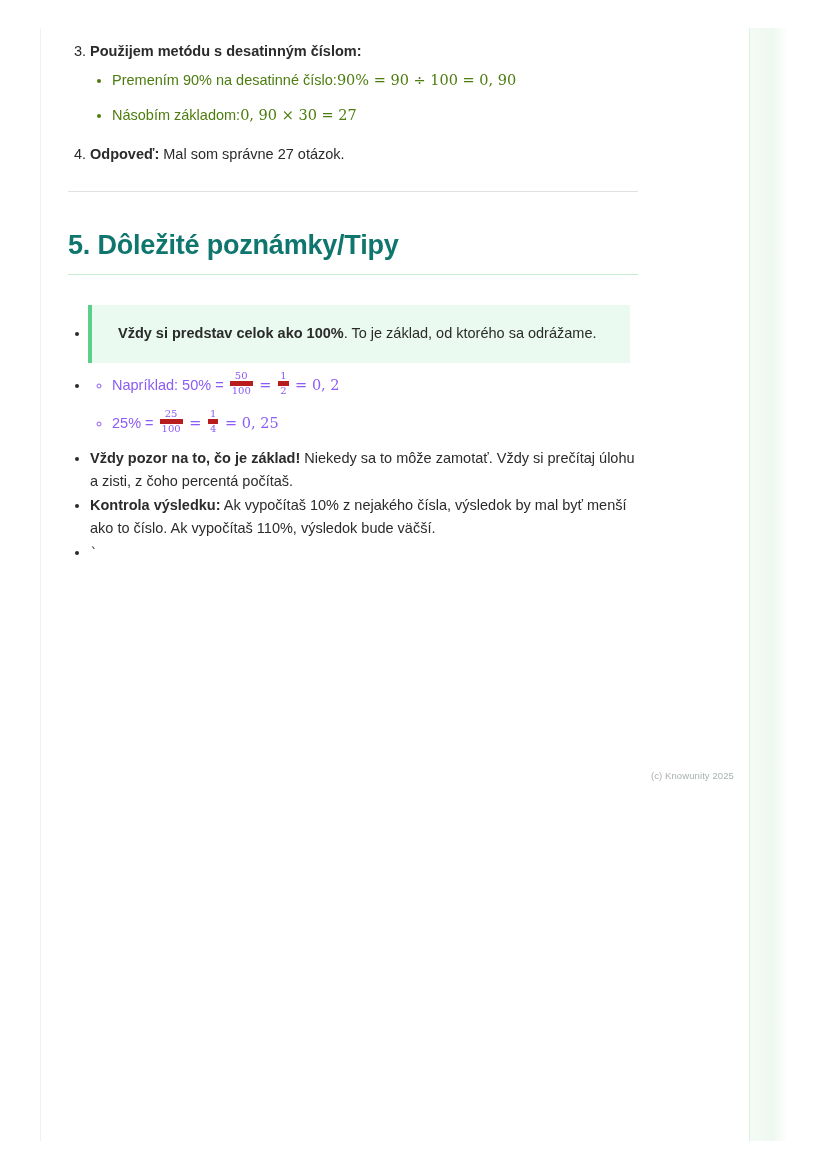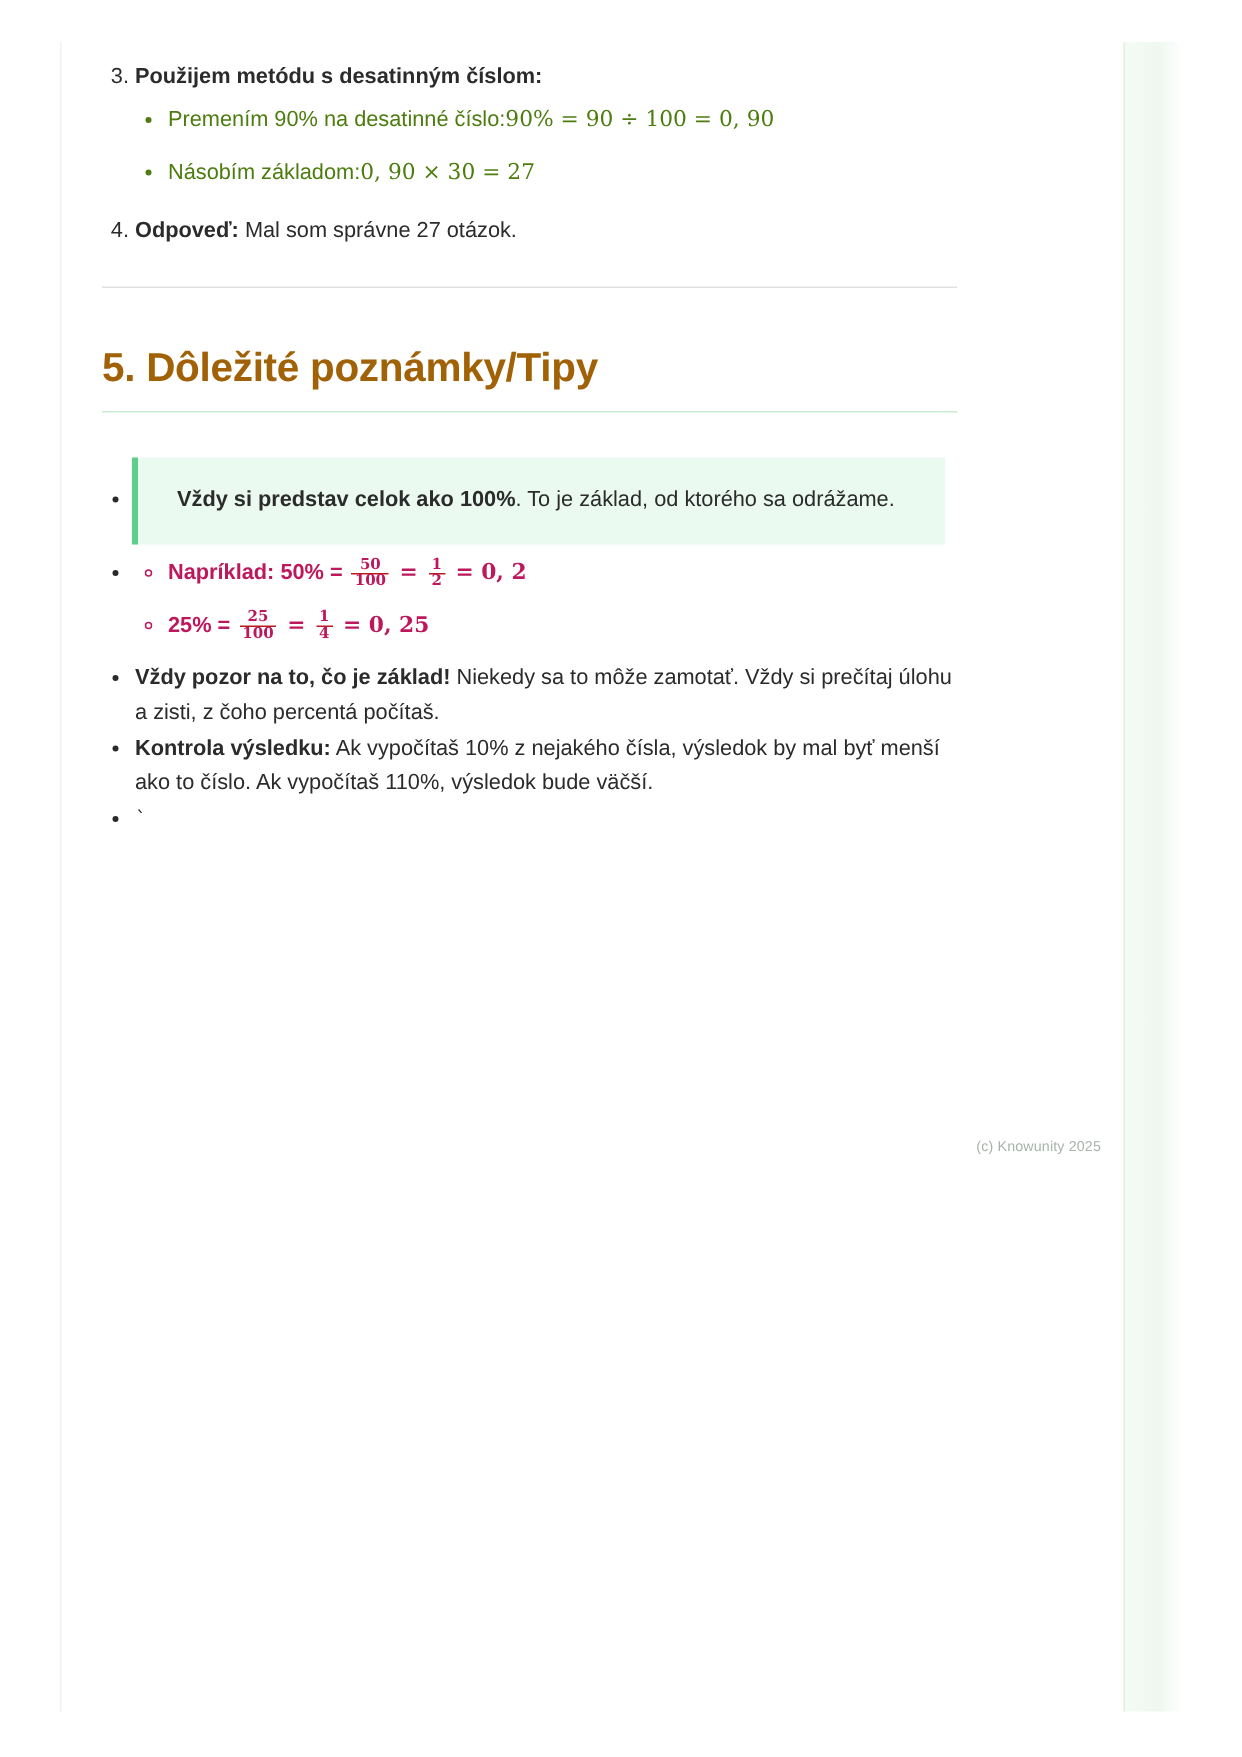--- a/index.html
+++ b/index.html
@@ -101,21 +101,21 @@
     border: none;
     border-top: 1px solid #e1e1e1;
     margin: 26px 0 0 0;
     width: 570px;
   }
 
   
   h2.section {
     font-size: 27px;
     font-weight: bold;
-    color: #a16207;
+    color: #0f766e;
     margin: 38px 0 0 0;
     letter-spacing: -0.2px;
   }
   .h-rule {
     border-top: 1px solid #c7ebd3;
     margin-top: 13px;
     width: 570px;
   }
 
   
@@ -143,50 +143,49 @@
   .callout .b { font-weight: bold; }
 
   ul.inner {
     list-style-type: circle;
     margin: 8px 0 0 0;
     padding-left: 22px;
   }
   ul.inner > li {
     font-size: 14.5px;
     line-height: 1.5;
-    color: #be185d;
+    color: #8b5cf6;
     margin-bottom: 12px;
-    font-weight: bold;
   }
 
   
   .frac {
     display: inline-block;
     vertical-align: -0.45em;
     text-align: center;
     font-family: "DejaVu Serif", serif;
     font-size: 10px;
     line-height: 1.05;
     margin: 0 2px;
   }
   .frac .num { display: block; padding: 0 2px; }
-  .frac .den { display: block; border-top: 1px solid #b91c1c; padding: 0 2px; }
+  .frac .den { display: block; border-top: 5px solid #b91c1c; padding: 0 2px; }
 
   .eq { font-family: "DejaVu Serif", serif; font-size: 14.5px; }
 
   .tick {
     font-family: "DejaVu Sans Mono", monospace;
     font-size: 13px;
   }
 
   
   .footer {
     position: absolute;
     right: 94px;
-    bottom: 59px;
+    bottom: 48px;
     font-size: 9.5px;
     color: #a9b3ab;
     letter-spacing: 0.1px;
   }
 </style>
 </head>
 <body>
 
 <div class="page">
 

